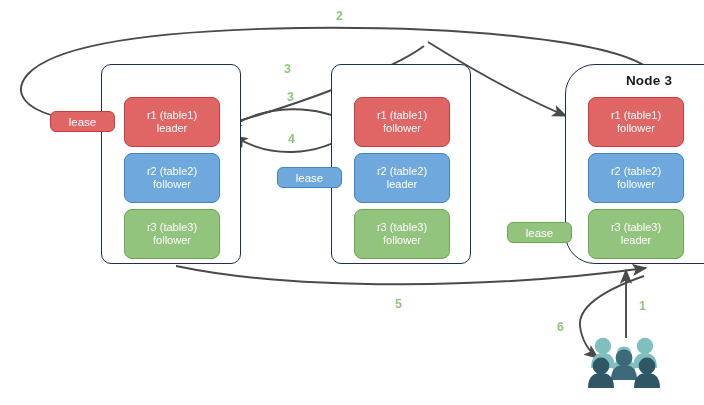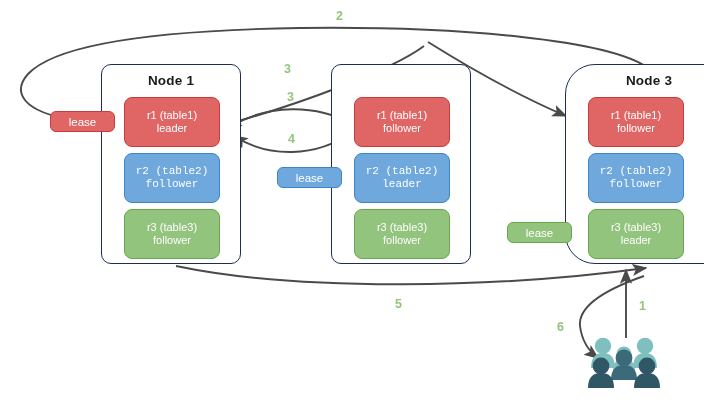--- a/index.html
+++ b/index.html
@@ -13,21 +13,21 @@
   .node{position:absolute;box-sizing:border-box;border:1.6px solid #1c2e52;
         border-radius:10px;background:#ffffff;z-index:2;}
   .node-title{position:absolute;left:0;right:0;top:8px;text-align:center;
               font-size:13.5px;font-weight:bold;color:#1a1a1a;letter-spacing:.2px;}
   .replica{position:absolute;left:22px;width:96px;height:50px;box-sizing:border-box;
            border-radius:8px;display:flex;flex-direction:column;align-items:center;
            justify-content:center;color:#ffffff;font-size:11px;line-height:13.5px;
            text-align:center;}
   .replica .l1,.replica .l2{display:block;}
   .r-red{background:#e06666;border:1.6px solid #cc3a3a;}
-  .r-blue{background:#6fa8dc;border:1.6px solid #3d85c6;font-family:Liberation Mono, monospace;}
+  .r-blue{background:#6fa8dc;border:1.6px solid #3d85c6;}
   .r-green{background:#93c47d;border:1.6px solid #6aa84f;}
   .slot1{top:32px;} .slot2{top:88px;} .slot3{top:144px;}
 
   .lease{position:absolute;box-sizing:border-box;border-radius:6px;height:21px;
          width:65px;display:flex;align-items:center;justify-content:center;
          color:#ffffff;font-size:11.5px;z-index:3;}
   .lease-red{background:#e06666;border:1.6px solid #cc3a3a;}
   .lease-blue{background:#6fa8dc;border:1.6px solid #3d85c6;}
   .lease-green{background:#93c47d;border:1.6px solid #6aa84f;}
 
@@ -58,21 +58,20 @@
     <path class="edge" marker-end="url(#ah)" d="M352,132 C316,158 268,158 234,136"></path>
 
     <path class="edge" marker-end="url(#ah)" d="M176,266 C300,292 500,288 646,268"></path>
 
     <path class="edge" marker-end="url(#ah)" d="M626,338 L626,270"></path>
 
     <path class="edge" marker-end="url(#ah)" d="M644,276 C604,290 578,306 580,326 C582,342 590,352 598,358"></path>
   </svg>
 
   <div class="node" style="left:101px;top:64px;width:140px;height:200px;">
-    <div class="node-title">Node 1</div>
     <div class="replica r-red slot1">
       <span class="l1">r1 (table1)</span>
       <span class="l2">leader</span>
     </div>
     <div class="replica r-blue slot2">
       <span class="l1">r2 (table2)</span>
       <span class="l2">follower</span>
     </div>
     <div class="replica r-green slot3">
       <span class="l1">r3 (table3)</span>

